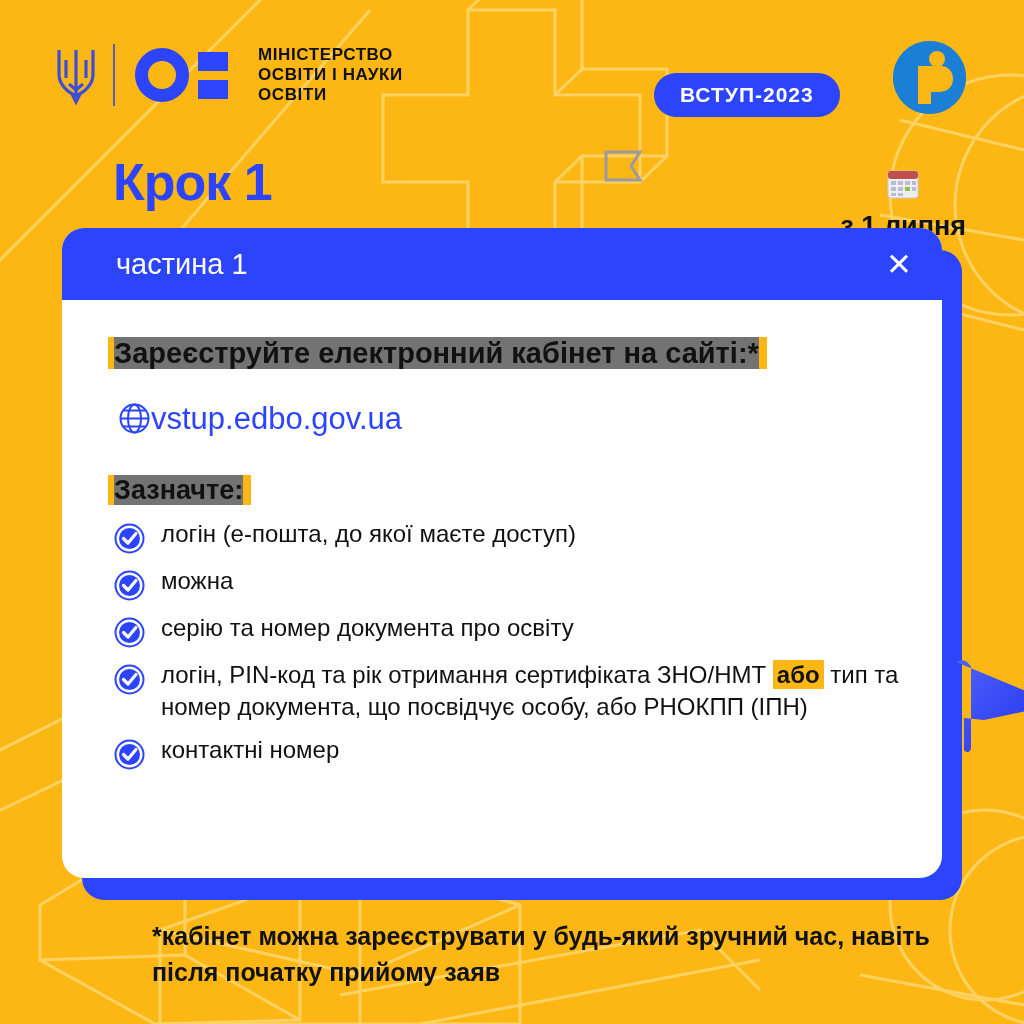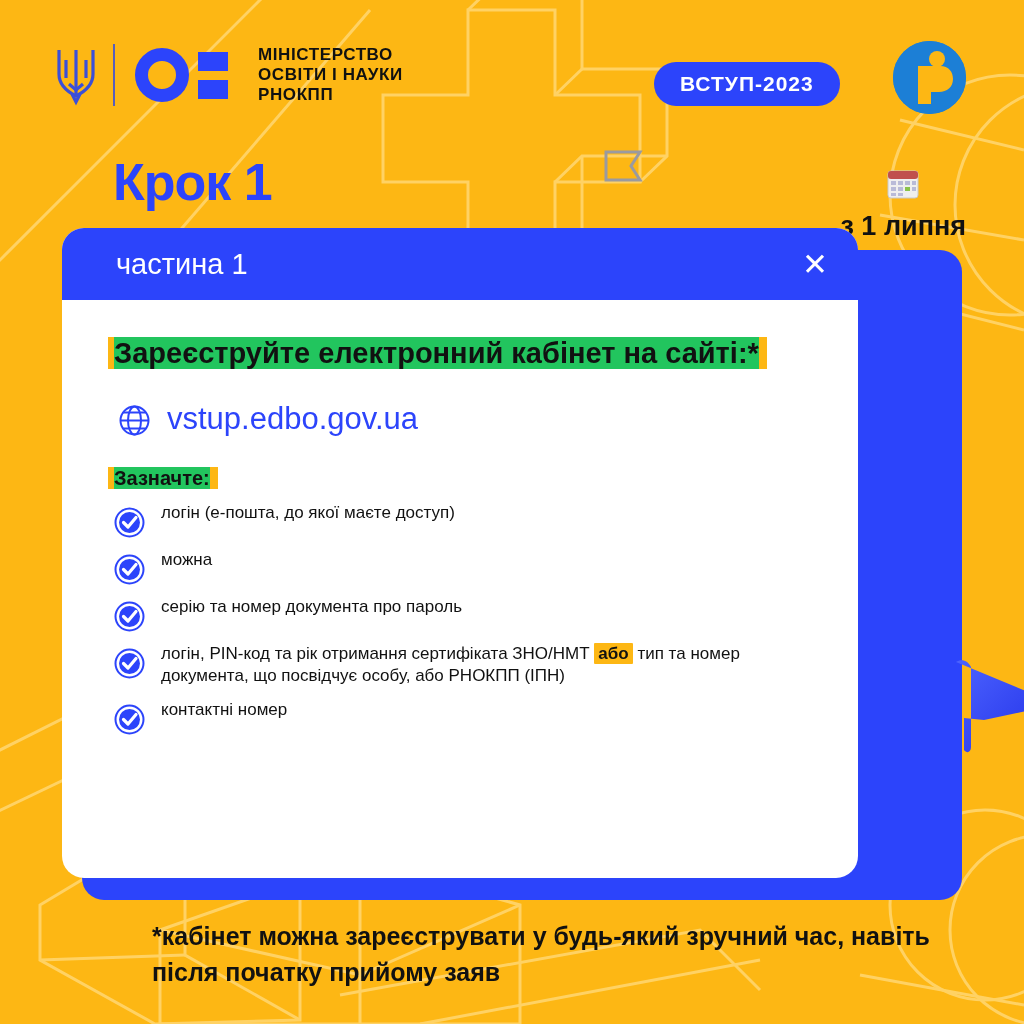--- a/index.html
+++ b/index.html
@@ -20,21 +20,21 @@
   .logo-block{position:absolute;left:55px;top:44px;display:flex;align-items:center;gap:16px;}
   .trident{width:42px;height:62px;}
   .logo-divider{width:2px;height:62px;background:#3B4FD8;opacity:.85;}
   .mon-mark{display:flex;align-items:center;gap:9px;margin-left:4px;}
   .mon-o{width:54px;height:54px;border-radius:50%;border:13px solid #2C44FB;box-sizing:border-box;}
   .mon-eq{display:flex;flex-direction:column;gap:9px;}
   .mon-eq i{display:block;width:30px;height:19px;background:#2C44FB;}
   .mon-text{margin-left:14px;color:#111;font-weight:bold;font-size:17px;line-height:20px;letter-spacing:.6px;}
 
   .vstup-badge{
-    position:absolute;left:654px;top:62px;
+    position:absolute;left:654px;top:73px;
     background:#2C44FB;color:#fff;
     font-size:21px;font-weight:bold;letter-spacing:1px;
     padding:10px 26px;border-radius:22px;
     white-space:nowrap;
   }
   .ed-logo{position:absolute;left:893px;top:41px;width:73px;height:73px;border-radius:50%;background:#1C7FD6;}
   .ed-logo svg{display:block;}
 
   
   .step-title{
@@ -48,56 +48,56 @@
   }
   .cal-ico{width:32px;height:31px;position:relative;display:inline-block;}
 
   
   .card-wrap{position:absolute;left:62px;top:228px;width:900px;height:672px;}
   .card-shadow{
     position:absolute;left:20px;top:22px;width:880px;height:650px;
     background:#2C44FB;border-radius:22px;
   }
   .card{
-    position:absolute;left:0;top:0;width:796px;height:650px;
+    position:absolute;left:0;top:0;width:880px;height:650px;
     border-radius:22px;background:#fff;overflow:hidden;
     box-shadow:0 0 0 0 rgba(0,0,0,0);
   }
   .card-head{
     height:72px;background:#2C44FB;
     display:flex;align-items:center;justify-content:space-between;
     padding:0 30px 0 54px;box-sizing:border-box;
   }
   .card-head-title{color:#fff;font-size:29px;}
   .close-x{color:#fff;font-size:31px;line-height:1;font-weight:300;cursor:pointer;}
 
   .card-body{padding:34px 40px 20px 52px;}
 
   .hl{
     display:inline;
-    background:#22c55e;
+    background:#737373;
     box-shadow:8px 0 0 #FDB714, -6px 0 0 #FDB714;
     color:#111;
     text-align:right;
   }
   .heading{
     font-size:29px;font-weight:bold;line-height:1.34;
     margin:0 0 6px 0;display:inline-block;
   }
 
-  .link-row{display:flex;align-items:flex-end;gap:16px;margin:22px 0 26px 4px;}
+  .link-row{display:flex;align-items:center;gap:0;margin:22px 0 26px 4px;}
   .globe{width:33px;height:33px;flex:none;}
   .link-txt{color:#2C44FB;font-size:31px;}
 
-  .sub-label{font-size:20px;font-weight:bold;margin:4px 0 12px 0;display:inline-block;}
+  .sub-label{font-size:27px;font-weight:bold;margin:12px 0 12px 0;display:inline-block;}
 
   .list{list-style:none;margin:0;padding:0;}
   .list li{display:flex;align-items:flex-start;gap:16px;margin-bottom:11px;}
   .chk{width:31px;height:31px;flex:none;margin-top:5px;}
-  .li-txt{font-size:17px;line-height:1.33;color:#111;}
+  .li-txt{font-size:24px;line-height:1.33;color:#111;}
 
   .hl-inline{
     background:#FDB714;font-weight:bold;
     padding:1px 4px;border-radius:1px;
   }
 
   
   .cursor{position:absolute;left:878px;top:420px;width:112px;height:112px;}
 
   
@@ -165,21 +165,21 @@
       <div class="mon-mark">
         <div class="mon-o"></div>
         <div class="mon-eq">
             <i></i>
             <i></i>
           </div>
       </div>
       <div class="mon-text">
         <div>МІНІСТЕРСТВО</div>
         <div>ОСВІТИ І НАУКИ</div>
-        <div>РНОКПП</div>
+        <div>ОСВІТИ</div>
       </div>
     </div>
 
     <div class="vstup-badge">ВСТУП-2023</div>
 
     <div class="ed-logo">
       <svg viewBox="0 0 73 73" width="73" height="73">
         <circle cx="36.5" cy="36.5" r="36.5" fill="#1C7FD6"></circle>
         <circle cx="44" cy="18" r="8" fill="#FDB714"></circle>
         <path d="M25 25 h22 c9 0 13 6 13 13 0 8-6 13-14 13 h-8 v12 h-13 z
@@ -258,21 +258,21 @@
   <path d="M9.5 15.5 L14 20 L22 10.5" fill="none" stroke="#fff" stroke-width="3.2" stroke-linecap="round" stroke-linejoin="round"></path>
 </svg></span>
               <span class="li-txt"><span>можна</span></span>
             </li>
             <li>
               <span class="chk"><svg viewBox="0 0 31 31" width="31" height="31">
   <circle cx="15.5" cy="15.5" r="14" fill="#fff" stroke="#2C44FB" stroke-width="2"></circle>
   <circle cx="15.5" cy="15.5" r="10.5" fill="#2C44FB"></circle>
   <path d="M9.5 15.5 L14 20 L22 10.5" fill="none" stroke="#fff" stroke-width="3.2" stroke-linecap="round" stroke-linejoin="round"></path>
 </svg></span>
-              <span class="li-txt"><span>серію та номер документа про пароль</span></span>
+              <span class="li-txt"><span>серію та номер документа про освіту</span></span>
             </li>
             <li>
               <span class="chk"><svg viewBox="0 0 31 31" width="31" height="31">
   <circle cx="15.5" cy="15.5" r="14" fill="#fff" stroke="#2C44FB" stroke-width="2"></circle>
   <circle cx="15.5" cy="15.5" r="10.5" fill="#2C44FB"></circle>
   <path d="M9.5 15.5 L14 20 L22 10.5" fill="none" stroke="#fff" stroke-width="3.2" stroke-linecap="round" stroke-linejoin="round"></path>
 </svg></span>
               <span class="li-txt"><span>логін, PIN-код та рік отримання сертифіката ЗНО/НМТ </span><span class="hl-inline">або</span><span> тип та номер документа, що посвідчує особу, або РНОКПП (ІПН)</span></span>
             </li>
             <li>

